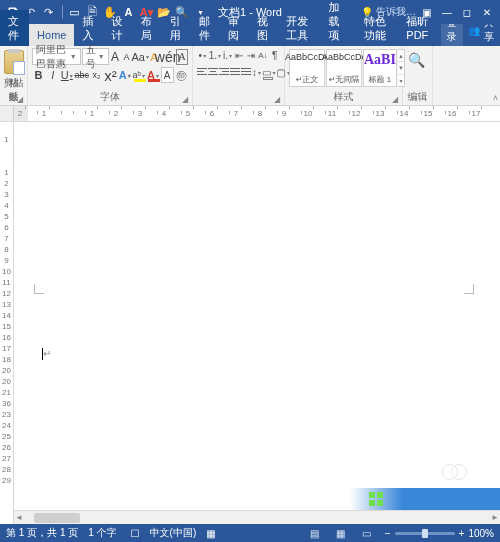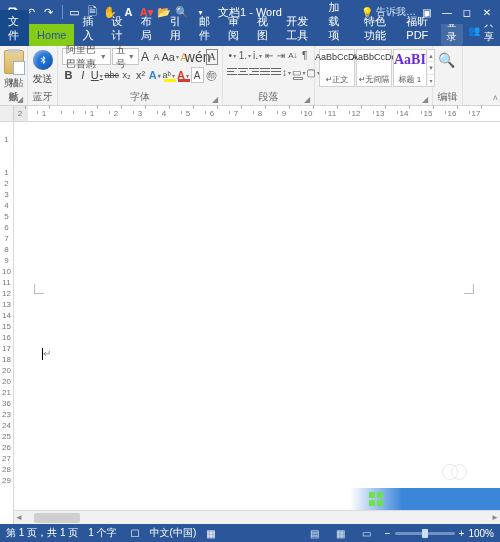--- a/index.html
+++ b/index.html
@@ -34,21 +34,21 @@
   
   .menubar {
     height: 22px; background: #2b579a; display: flex; align-items: flex-end; font-size: 11px;
   }
   .menu-tab {
     padding: 4px 8px 4px; color: #fff; position: relative; line-height: 14px;
     cursor: default;
   }
   .menu-tab.special { background: #174a8c; }
   .menu-tab.active {
-    background: #84cc16; color: #2b579a;
+    background: #e5e5e5; color: #2b579a;
   }
   .menu-right {
     margin-left: auto; display: flex; align-items: center; gap: 6px; color: #fff;
     padding-right: 6px; font-size: 10px;
   }
   .menu-right .login { background: rgba(255,255,255,.12); padding: 2px 6px; border-radius: 2px; }
   .menu-right .share { display: flex; align-items: center; gap: 3px; }
 
   
   .ribbon {
@@ -375,29 +375,20 @@
 
 <div class="ribbon">
 
   <div class="group g-clip">
     <div class="paste-ico"></div>
     <div class="caption">粘贴</div>
     <div class="label">剪贴板</div>
     <div class="launcher">◢</div>
   </div>
 
-  <div class="group g-bt">
-    <div class="bt-ico">
-      <svg viewBox="0 0 24 24">
-          <path fill="#fff" d="M12 2l6 6-4 4 4 4-6 6V14l-4 4-1.5-1.5L11 12 6.5 7.5 8 6l4 4V2zm2 6l-2-2v4l2-2zm0 8l-2-2v4l2-2z"></path>
-        </svg>
-    </div>
-    <div class="caption">发送</div>
-    <div class="label">蓝牙</div>
-  </div>
 
   <div class="group g-font">
     <div class="font-row1">
       <div class="combo font-name">
         <span>阿里巴巴普惠</span>
         <span class="arr">▼</span>
       </div>
       <div class="combo font-size">
         <span>五号</span>
         <span class="arr">▼</span>
@@ -414,21 +405,21 @@
     </div>
     <div class="font-row2">
       <div class="mini-btn" style="font-weight:700">B</div>
       <div class="mini-btn" style="font-style:italic">I</div>
       <div class="mini-btn" style="text-decoration:underline">
         <span>U</span>
           <span class="dd">▾</span>
       </div>
       <div class="mini-btn" style="text-decoration:line-through;font-size:9px">abc</div>
       <div class="mini-btn" style="font-size:9px">x₂</div>
-      <div class="mini-btn" style="font-size:11px">x²</div>
+      <div class="mini-btn" style="font-size:15px">x²</div>
       <div class="mini-btn" style="color:#3a86d8;font-weight:700">
         <span>A</span>
           <span class="dd">▾</span>
       </div>
       <div class="mini-btn rel">
         <span style="font-size:9px">aᵇ</span>
           <span class="swatch-y"></span>
           <span class="dd">▾</span>
       </div>
       <div class="mini-btn rel red">
@@ -505,21 +496,20 @@
       <div class="p-btn rel">
           <span>▭</span>
           <span class="swatch-n"></span>
           <span class="dd">▾</span>
         </div>
       <div class="p-btn">
           <span>▢</span>
           <span class="dd">▾</span>
         </div>
     </div>
-    <div class="label">段落</div>
     <div class="launcher">◢</div>
   </div>
 
   <div class="group g-styles">
     <div class="style-gallery">
       <div class="style-item">
         <div class="preview">AaBbCcDc</div>
         <div>↵正文</div>
       </div>
       <div class="style-item">
@@ -529,20 +519,21 @@
       <div class="style-item big">
         <div class="preview">AaBI</div>
         <div>标题 1</div>
       </div>
       <div class="style-nav">
         <div>▲</div>
         <div>▼</div>
         <div>▾</div>
       </div>
     </div>
+    <div class="label">样式</div>
     <div class="launcher">◢</div>
   </div>
 
   <div class="group g-edit">
     <div class="find-ico">🔍</div>
     <div class="label">编辑</div>
   </div>
 
   <div class="ribbon-collapse">˄</div>
 </div>

